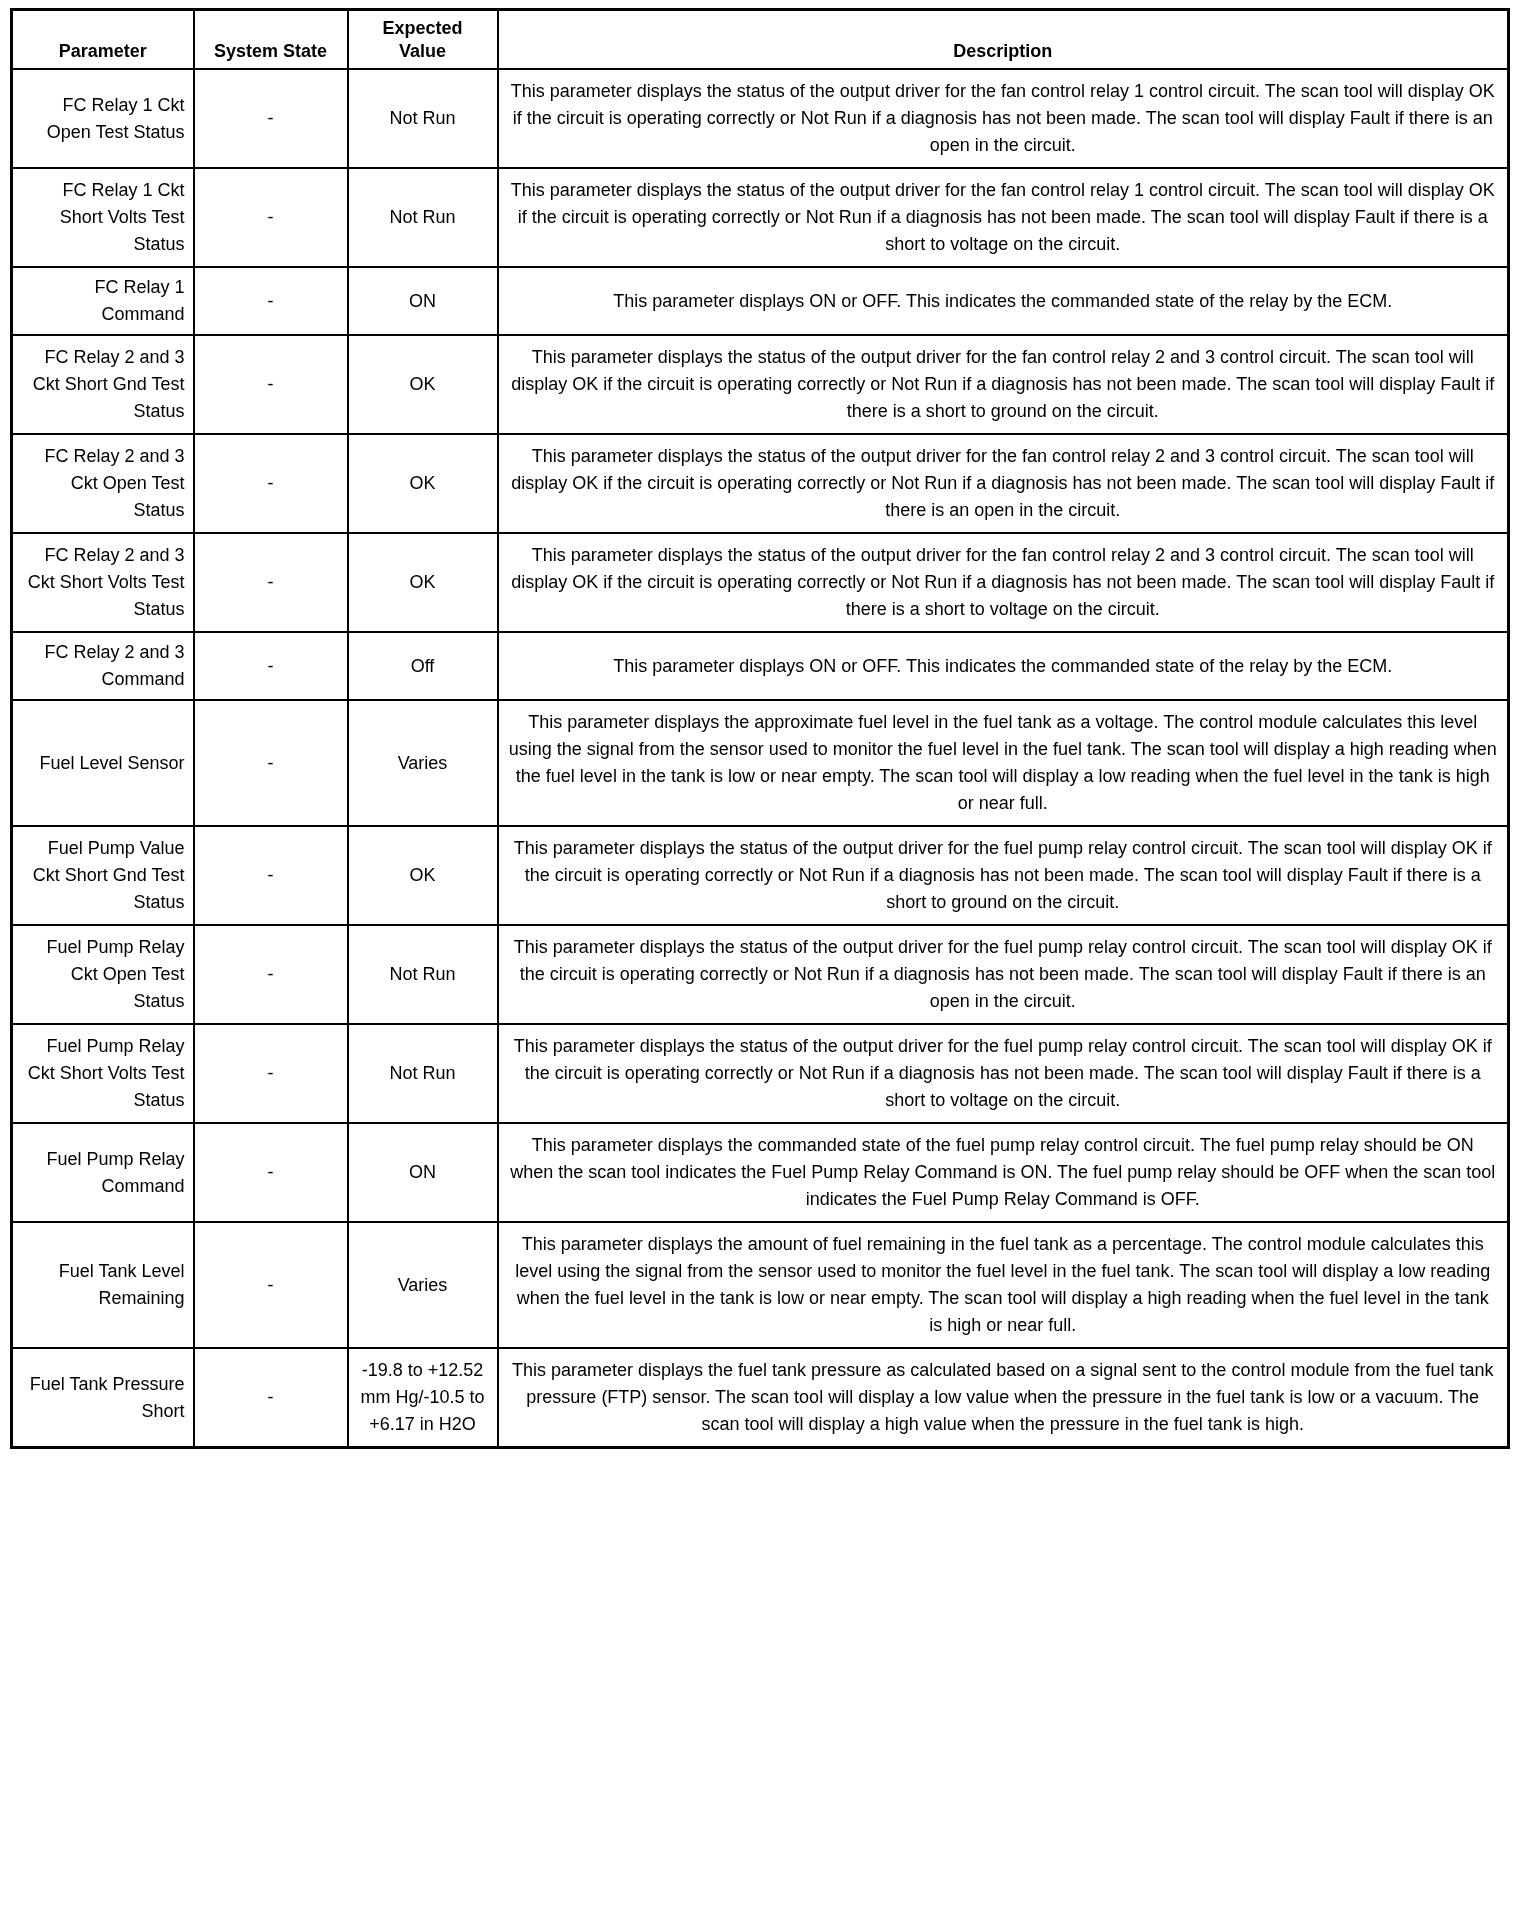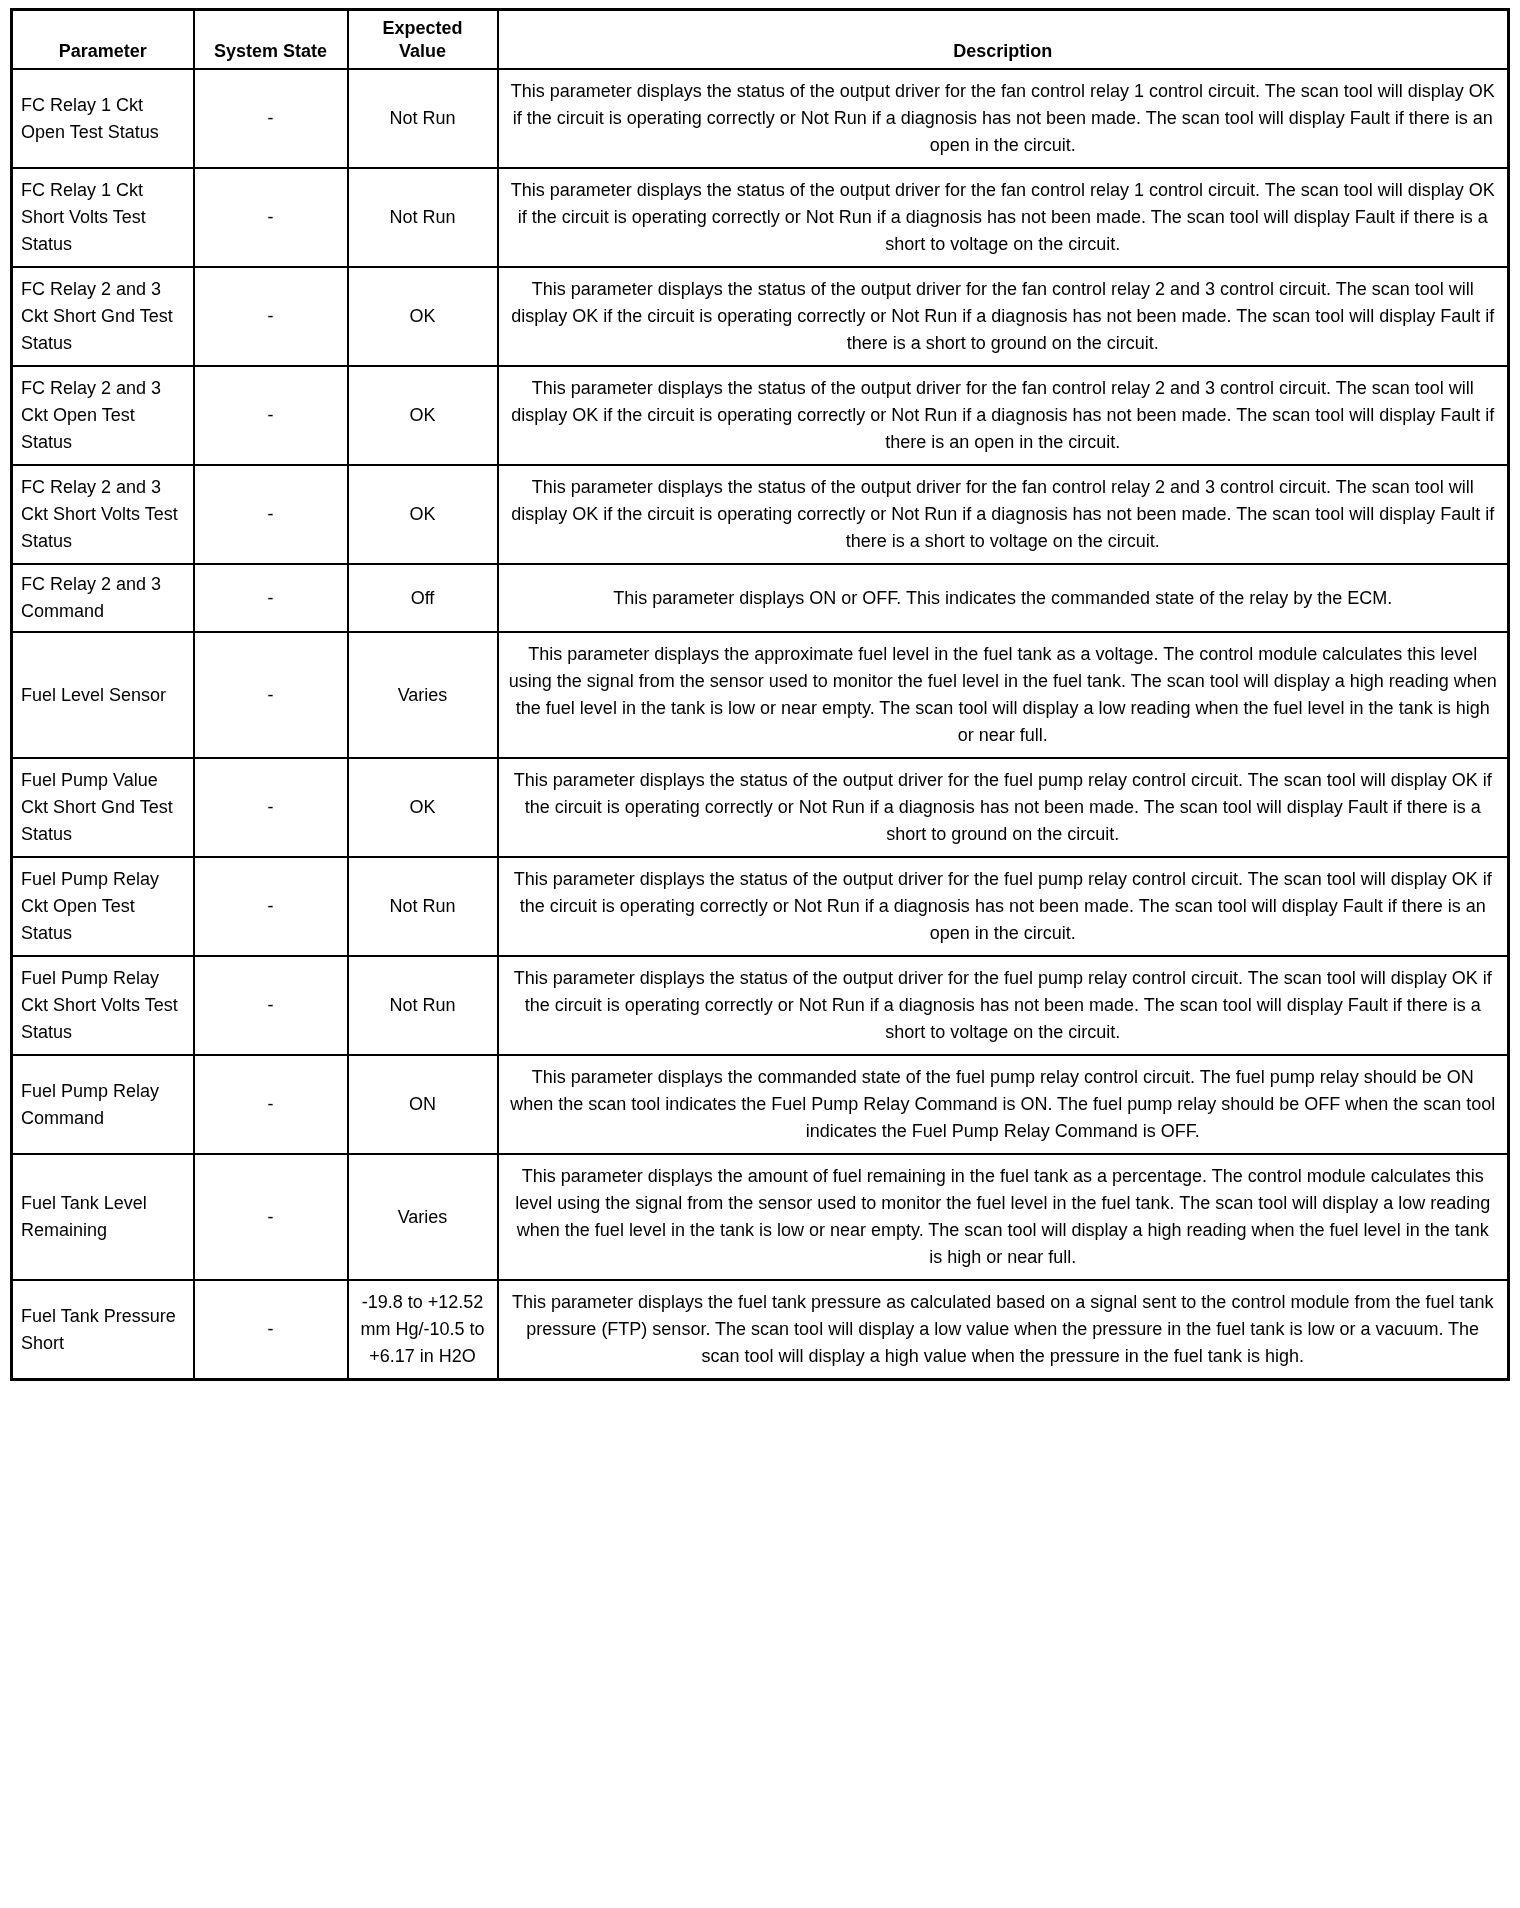--- a/index.html
+++ b/index.html
@@ -38,21 +38,21 @@
   th.expected-h {
     white-space: pre-line;
     margin-left: 12px;
   }
   td {
     font-size: 18px;
     line-height: 1.5;
   }
   td.param {
     padding: 6px 8px;
-    text-align: left;
+    text-align: right;
     vertical-align: middle;
   }
   td.state {
     text-align: center;
     vertical-align: middle;
     padding: 4px;
   }
   td.expected {
     text-align: center;
     vertical-align: middle;
@@ -92,20 +92,26 @@
     <td class="desc">This parameter displays the status of the output driver for the fan control relay 1 control circuit. The scan tool will display OK if the circuit is operating correctly or Not Run if a diagnosis has not been made. The scan tool will display Fault if there is an open in the circuit.</td>
   </tr>
 
   <tr>
     <td class="param">FC Relay 1 Ckt Short Volts Test Status</td>
     <td class="state">-</td>
     <td class="expected">Not Run</td>
     <td class="desc">This parameter displays the status of the output driver for the fan control relay 1 control circuit. The scan tool will display OK if the circuit is operating correctly or Not Run if a diagnosis has not been made. The scan tool will display Fault if there is a short to voltage on the circuit.</td>
   </tr>
 
+  <tr>
+    <td class="param">FC Relay 1 Command</td>
+    <td class="state">-</td>
+    <td class="expected">ON</td>
+    <td class="desc">This parameter displays ON or OFF. This indicates the commanded state of the relay by the ECM.</td>
+  </tr>
 
   <tr>
     <td class="param">FC Relay 2 and 3 Ckt Short Gnd Test Status</td>
     <td class="state">-</td>
     <td class="expected">OK</td>
     <td class="desc">This parameter displays the status of the output driver for the fan control relay 2 and 3 control circuit. The scan tool will display OK if the circuit is operating correctly or Not Run if a diagnosis has not been made. The scan tool will display Fault if there is a short to ground on the circuit.</td>
   </tr>
 
   <tr>
     <td class="param">FC Relay 2 and 3 Ckt Open Test Status</td>

